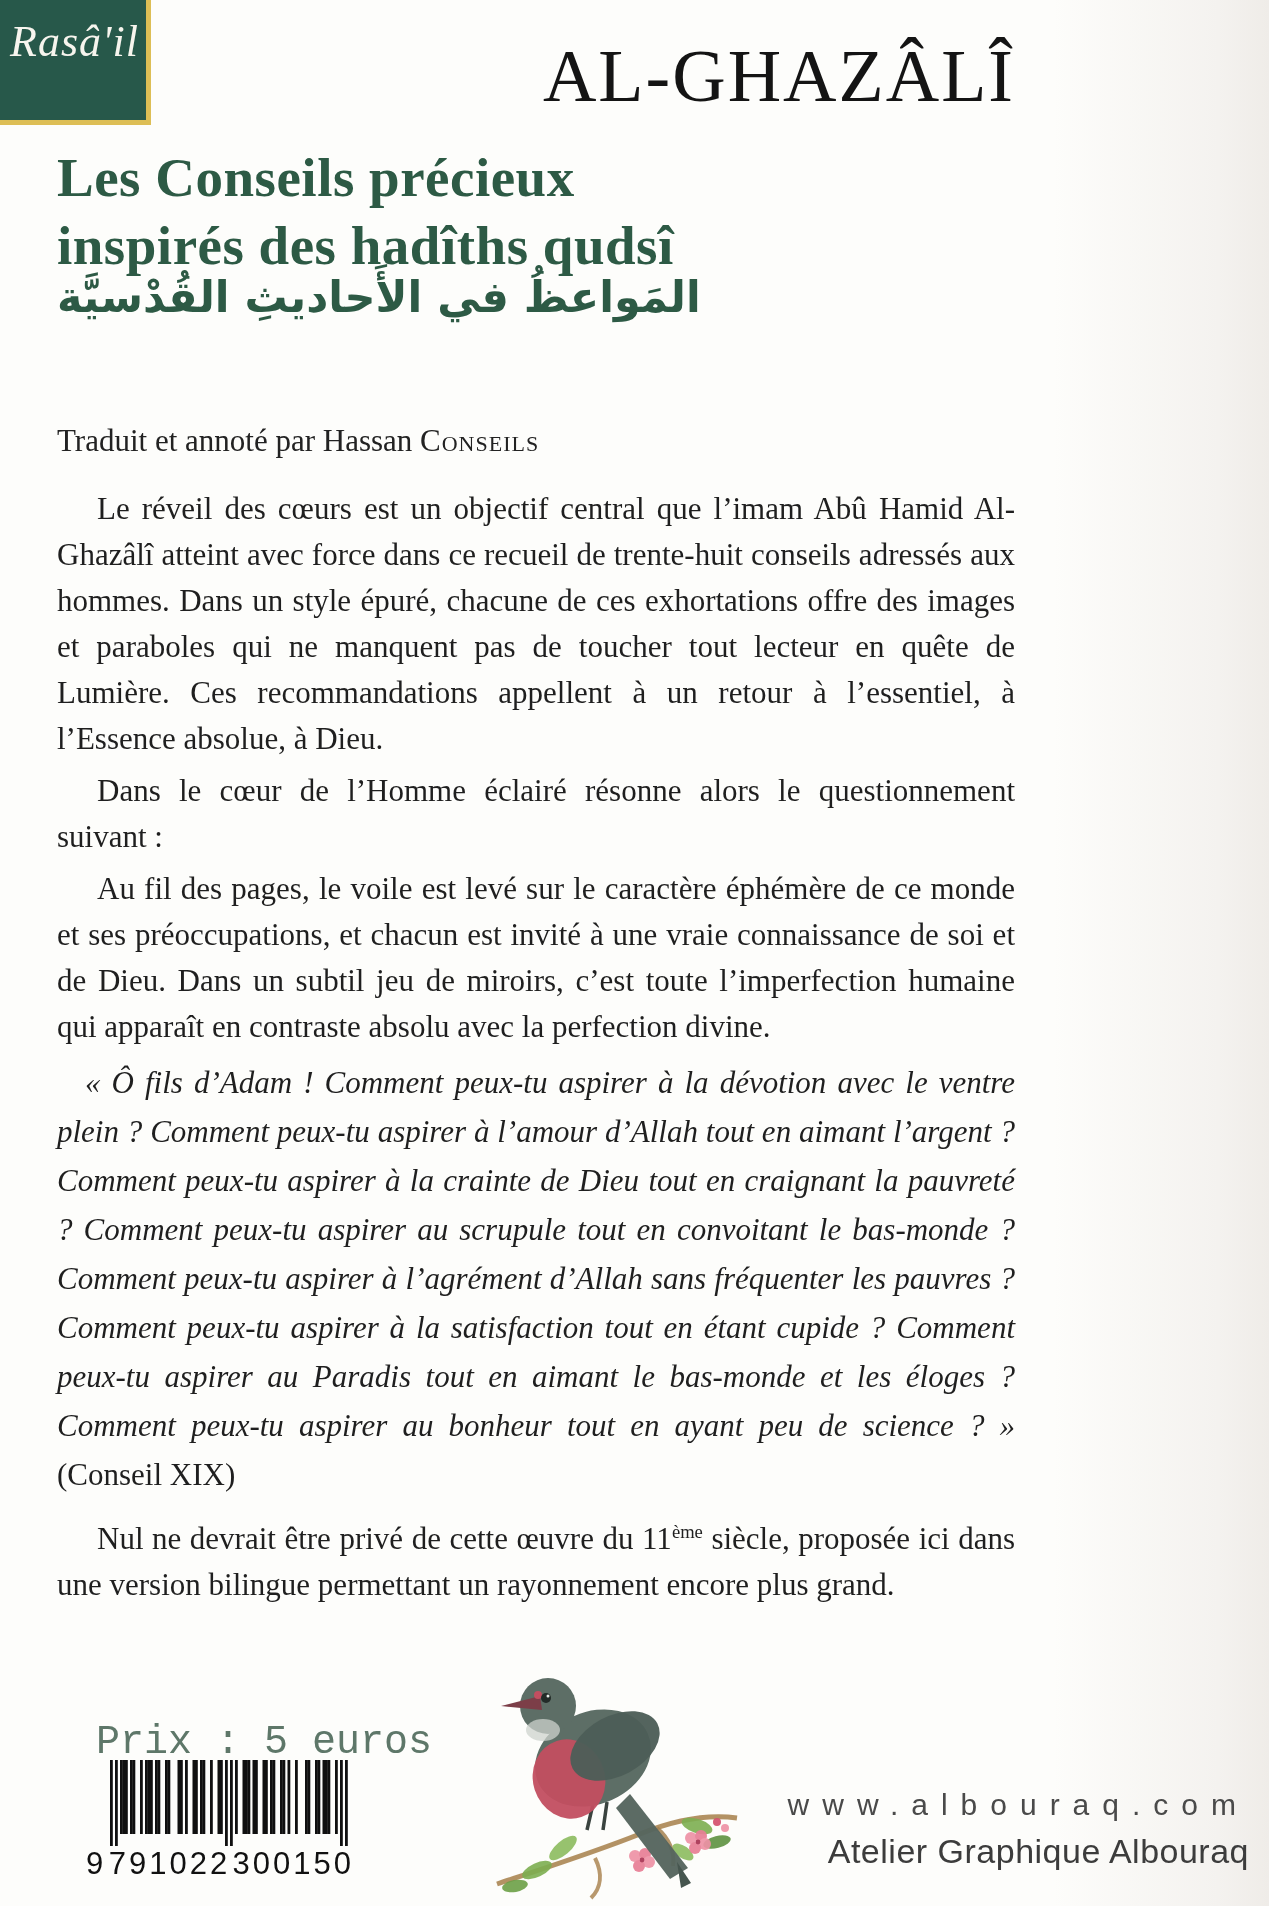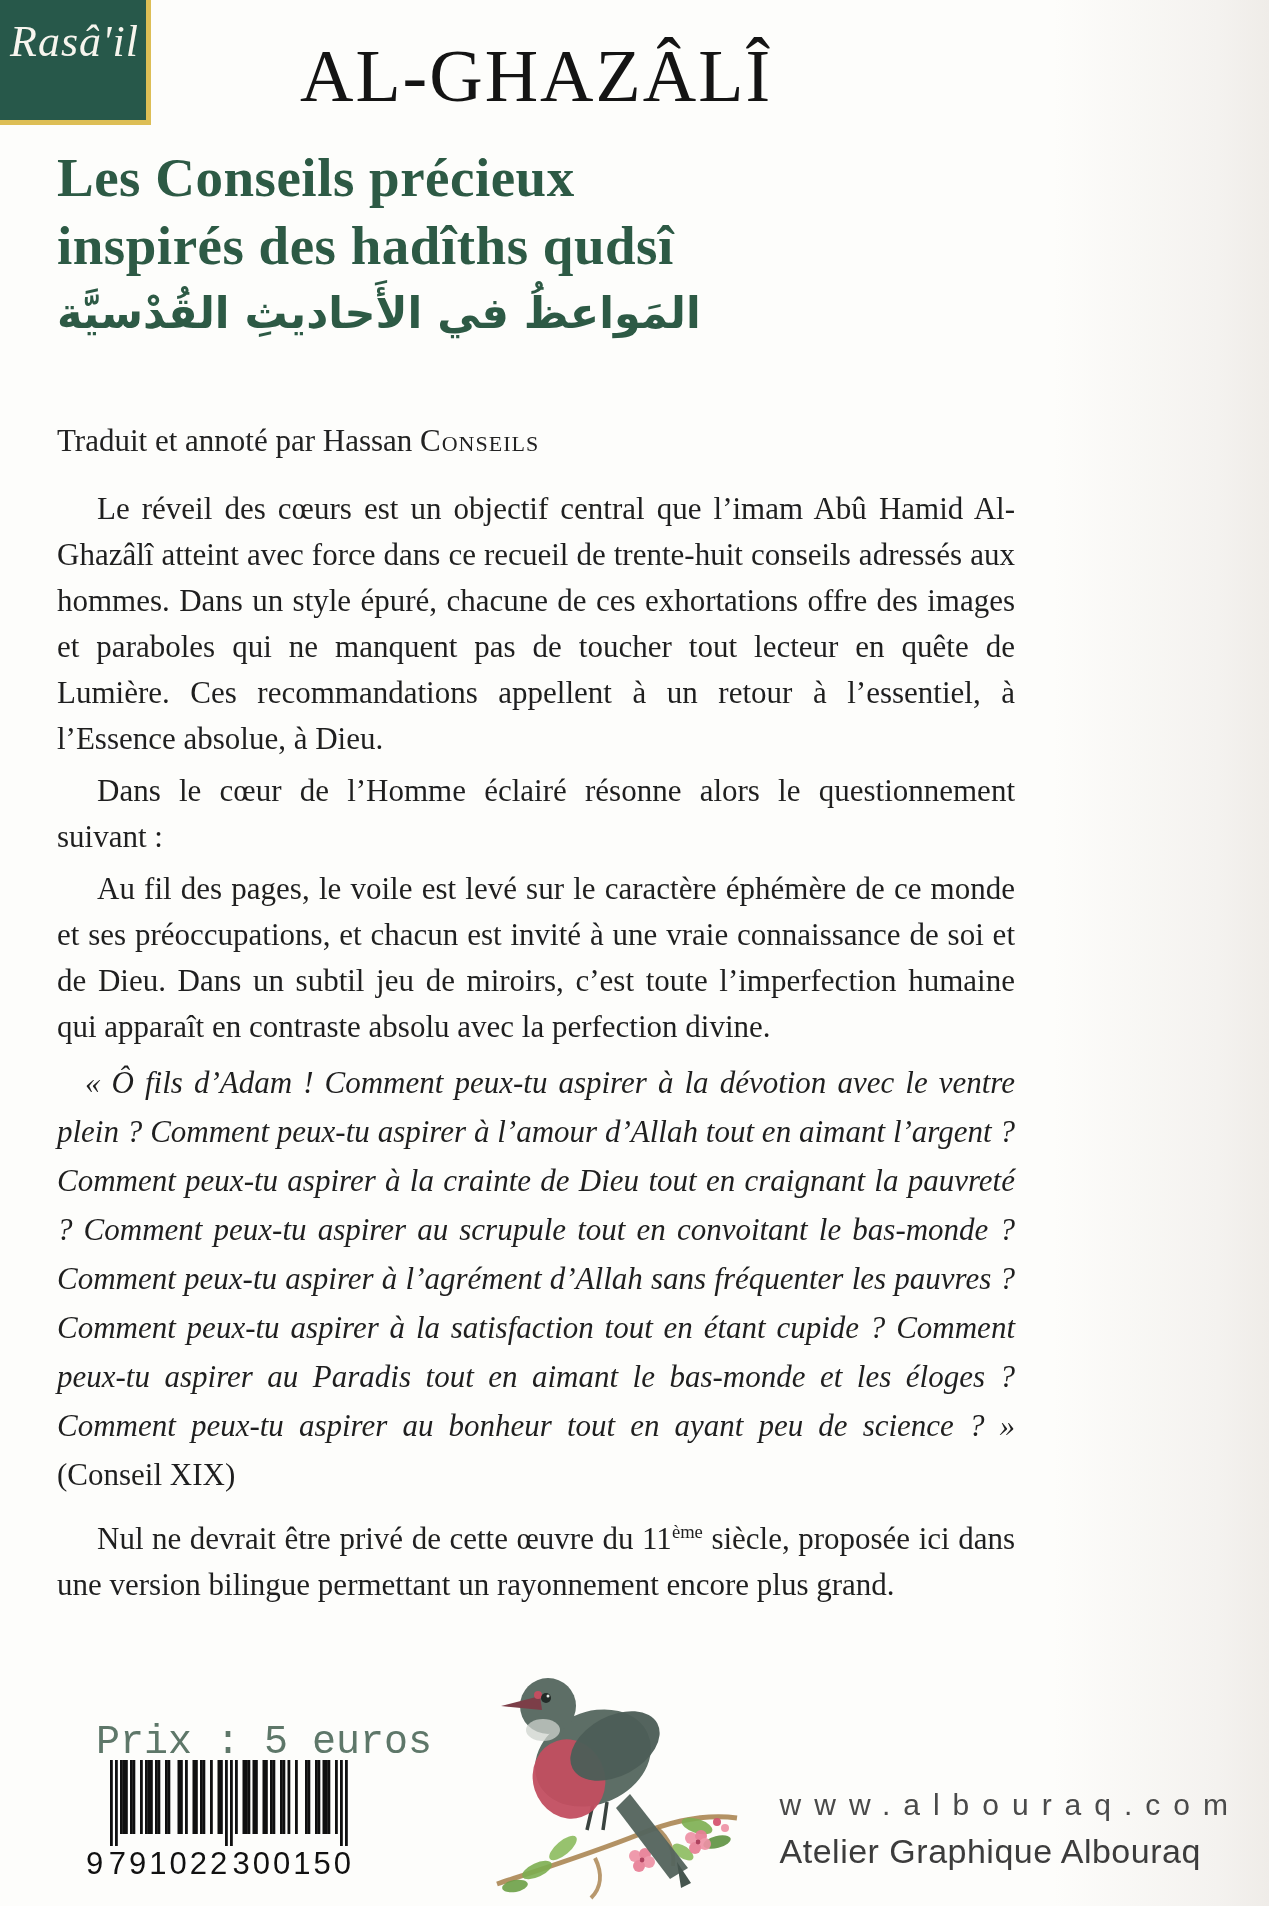--- a/index.html
+++ b/index.html
@@ -6,27 +6,27 @@
   .page{
     position:relative;width:1269px;height:1906px;overflow:hidden;
     background:linear-gradient(90deg,#fdfdfb 0%,#fdfdfb 83%,#f4f2ef 96%,#efece8 100%);
     font-family:"Liberation Serif",serif;color:#1d1d1d;
   }
   
   .badge{position:absolute;top:0;left:0;width:151px;height:125px;box-sizing:border-box;
     background:#27584a;border-right:5px solid #ddbe55;border-bottom:5px solid #ddbe55;}
   .badge-label{color:#f7f5ee;font-style:italic;font-size:44px;padding:16px 0 0 10px;letter-spacing:1px;}
   
-  .author{position:absolute;top:34px;left:57px;width:958px;margin:0;text-align:center;
+  .author{position:absolute;top:34px;left:57px;width:958px;margin:0;text-align:right;
     font-size:74px;font-weight:400;letter-spacing:2px;color:#141414;}
   
   .fr-title{position:absolute;top:144px;left:57px;margin:0;font-size:55px;line-height:68px;
     font-weight:700;color:#2d5a45;letter-spacing:.5px;}
   
-  .ar-title{position:absolute;top:288px;left:57px;margin:0;direction:rtl;
+  .ar-title{position:absolute;top:272px;left:57px;margin:0;direction:rtl;
     font-family:"DejaVu Sans",sans-serif;font-size:43px;font-weight:700;color:#2d5a45;text-align:center;}
   
   .translator{position:absolute;top:423px;left:57px;margin:0;font-size:31px;color:#222;}
   .smallcaps{font-variant:small-caps;letter-spacing:1px;}
   
   .synopsis{position:absolute;top:486px;left:57px;width:958px;font-size:31px;line-height:46px;
     text-align:justify;color:#1f1f1f;}
   .synopsis p{margin:0 0 6px 0;text-indent:40px;}
   .synopsis p.quote{font-style:italic;line-height:49px;text-indent:28px;margin:8px 0 10px 0;}
   .quote .attribution{font-style:normal;}
@@ -35,21 +35,21 @@
   .price{position:absolute;left:96px;top:1720px;margin:0;
     font-family:Liberation Mono, monospace;font-size:40px;color:#5e7769;}
   .barcode-wrap{position:absolute;left:86px;top:1760px;width:268px;}
   .barcode-wrap svg{display:block;margin-left:24px;}
   .barcode-digits{display:flex;justify-content:space-between;align-items:baseline;
     font-family:"Liberation Sans",sans-serif;font-size:31px;color:#111;
     letter-spacing:3px;margin-top:0px;}
   
   .bird{position:absolute;left:445px;top:1646px;}
   
-  .publisher{position:absolute;right:28px;top:1788px;
+  .publisher{position:absolute;right:20px;top:1788px;text-align:right;
     font-family:"Liberation Sans",sans-serif;}
   .website{margin:0;font-size:30px;letter-spacing:13px;color:#4a4a4a;}
   .studio{margin:10px 0 0 0;font-size:34px;letter-spacing:.5px;color:#3c3c3c;}
 </style>
 </head>
 <body>
 
 <div class="page">
 
   <div class="badge">

